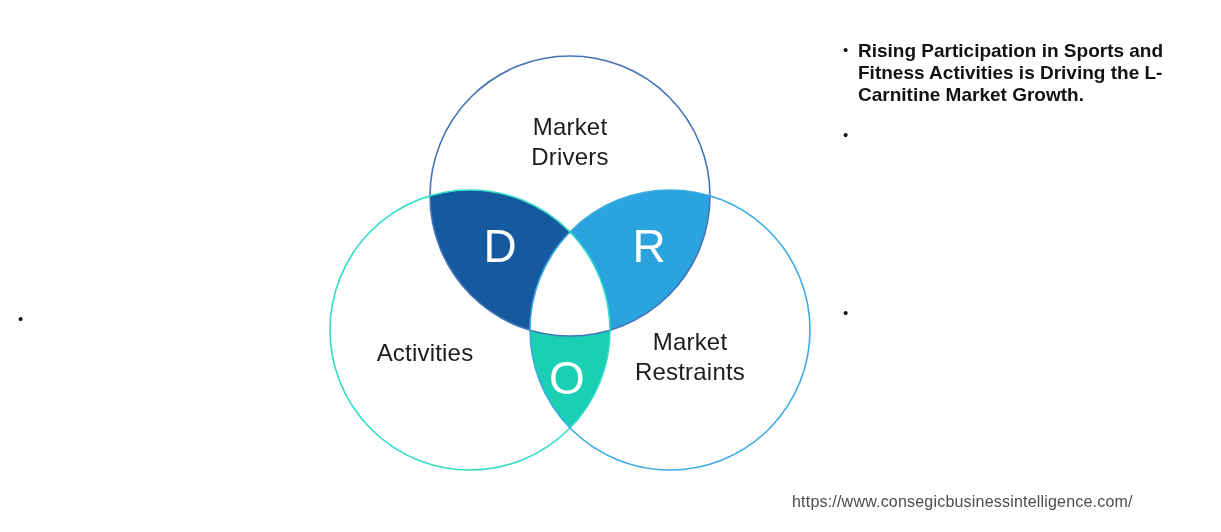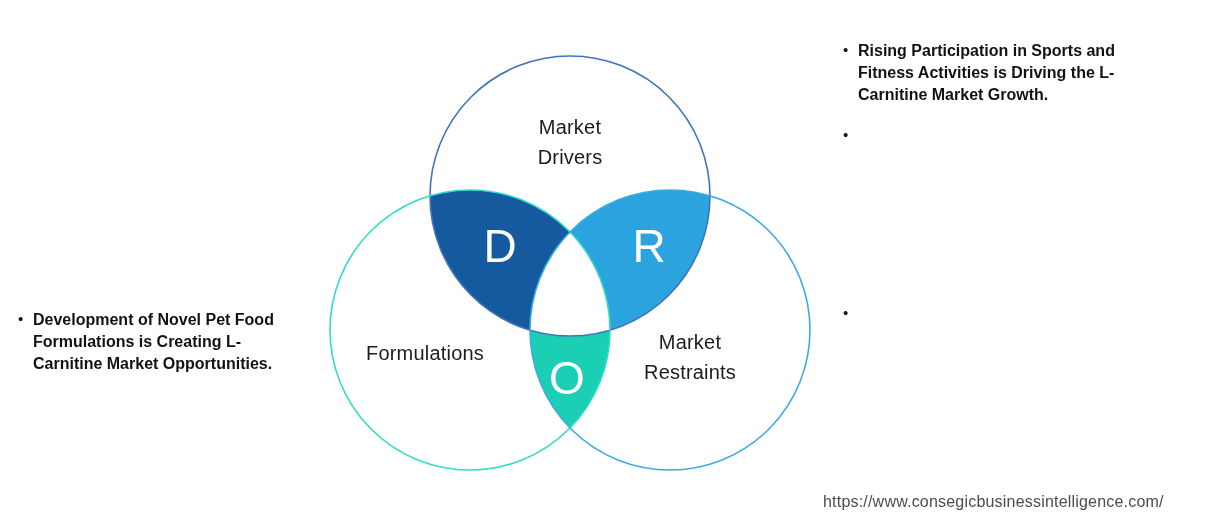--- a/index.html
+++ b/index.html
@@ -21,21 +21,21 @@
     left: 0;
     top: 0;
   }
   .outline {
     fill: none;
     stroke-width: 1.6;
   }
   .circle-label {
     position: absolute;
     text-align: center;
-    font-size: 20px;
+    font-size: 24px;
     line-height: 30px;
     color: #1c1c1c;
     white-space: pre-line;
     letter-spacing: 0.2px;
   }
   .label-drivers    { left: 470px; top: 112px; width: 200px; }
   .label-opportunity{ left: 325px; top: 338px; width: 200px; }
   .label-restraints { left: 590px; top: 327px; width: 200px; }
   .lens-letter {
     position: absolute;
@@ -59,29 +59,29 @@
   .group-left         { left: 18px;  top: 309px; width: 322px; }
   .bullet-item { display: flex; align-items: flex-start; }
   .dot {
     width: 15px;
     flex: 0 0 15px;
     font-size: 15px;
     line-height: 19px;
     color: #111111;
   }
   .bullet-text {
-    font-size: 16px;
+    font-size: 19px;
     line-height: 22px;
     font-weight: 600;
     color: #121212;
     white-space: pre-line;
   }
   .source-url {
     position: absolute;
-    left: 823px;
+    left: 792px;
     top: 492px;
     font-size: 16px;
     line-height: 20px;
     color: #4d4d4d;
     letter-spacing: 0.2px;
   }
 </style>
 </head>
 <body>
 
@@ -115,21 +115,21 @@
       </g>
     </g>
 
     <circle class="outline" cx="570" cy="196" r="140" stroke="#4273b9"></circle>
     <circle class="outline" cx="470" cy="330" r="140" stroke="#30dcc6"></circle>
     <circle class="outline" cx="670" cy="330" r="140" stroke="#3aabe3"></circle>
   </svg>
 
   <div class="circle-label label-drivers">Market
 Drivers</div>
-  <div class="circle-label label-opportunity">Formulations</div>
+  <div class="circle-label label-opportunity">Activities</div>
   <div class="circle-label label-restraints">Market
 Restraints</div>
 
   <div class="lens-letter letter-d">D</div>
   <div class="lens-letter letter-r">R</div>
   <div class="lens-letter letter-o">O</div>
 
   <div class="insight-group group-right-top">
     <div class="bullet-item">
       <span class="dot">•</span>
@@ -144,21 +144,18 @@
 
   <div class="insight-group group-right-bottom">
     <div class="bullet-item">
       <span class="dot">•</span>
     </div>
   </div>
 
   <div class="insight-group group-left">
     <div class="bullet-item">
       <span class="dot">•</span>
-      <span class="bullet-text">Development of Novel Pet Food
-Formulations is Creating L-
-Carnitine Market Opportunities.</span>
     </div>
   </div>
 
   <div class="source-url">https://www.consegicbusinessintelligence.com/</div>
 
 </div>
 
 </body></html>

